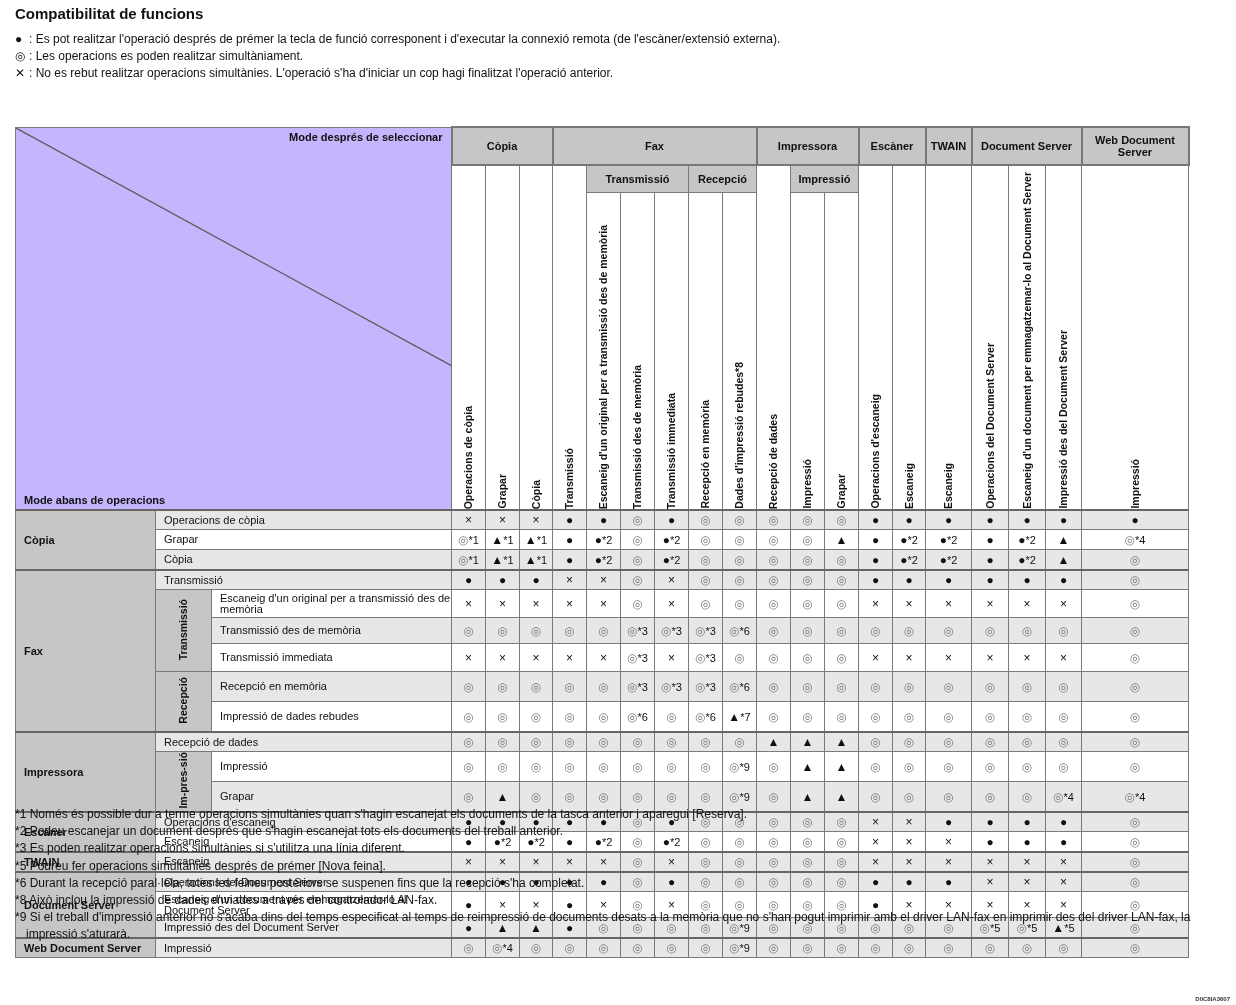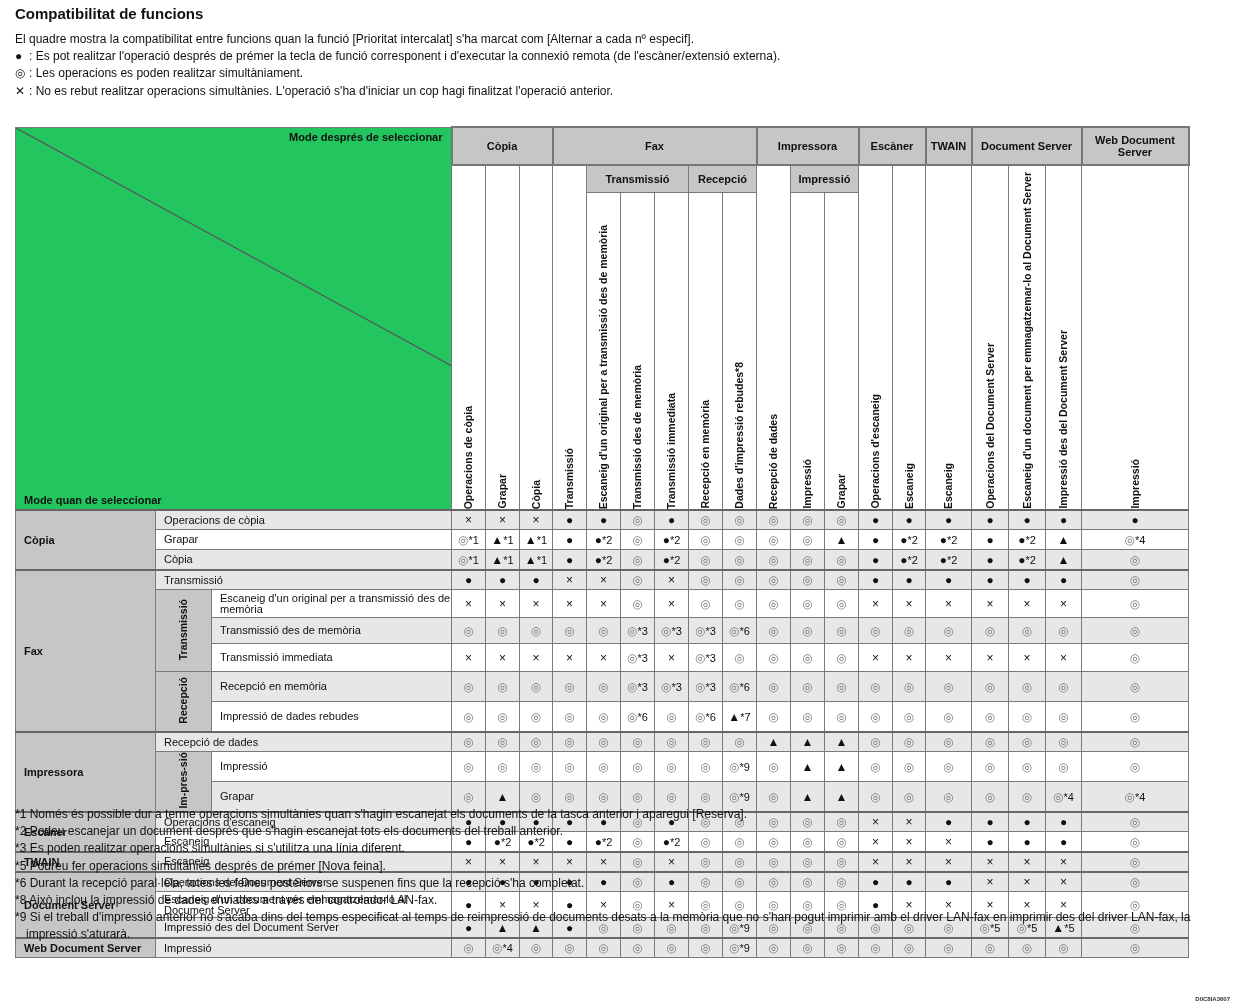--- a/index.html
+++ b/index.html
@@ -3,21 +3,21 @@
 <meta charset="utf-8">
 <style>
   html, body { margin: 0; padding: 0; background: #fff; }
   body { width: 1236px; height: 1005px; position: relative; font-family: "Liberation Sans", sans-serif; color: #111; overflow: hidden; }
   .title { position: absolute; left: 15px; top: 5px; font-size: 15px; font-weight: bold; }
   .intro { position: absolute; left: 15px; top: 31px; font-size: 12px; line-height: 17.2px; }
   .intro div { white-space: nowrap; }
   .sym { display: inline-block; width: 14px; text-align: left; }
   table.grid { position: absolute; left: 15px; top: 126px; border-collapse: collapse; table-layout: fixed; font-size: 11px; }
   table.grid td, table.grid th { border: 1px solid #7a7a7a; padding: 0; }
-  .corner { background: #22c55e; position: relative; text-align: center; }
+  .corner { background: #c4b5fd; position: relative; text-align: center; }
   .corner svg { position: absolute; left: 0; top: 0; }
   .corner .after { position: absolute; right: 8px; top: 3px; font-weight: bold; font-size: 11px; }
   .corner .before { position: absolute; left: 8px; bottom: 3px; font-weight: bold; font-size: 11px; }
   .grp { background: #c4c6c8; font-weight: bold; font-size: 11px; text-align: center; vertical-align: middle; border: 2px solid #777 !important; }
   .sub { background: #c4c6c8; font-weight: bold; font-size: 11px; text-align: center; height: 24px; }
   .vhead { background: #fff; height: 198px; vertical-align: bottom; position: relative; }
   .vhead .vt { writing-mode: vertical-rl; transform: rotate(180deg); font-size: 10.5px; line-height: 11px; white-space: nowrap; display: inline-block; padding-bottom: 6px; text-align: left; }
   .vwrap { display: flex; justify-content: center; align-items: flex-end; height: 100%; }
   .rgrp { background: #c4c6c8; font-weight: bold; font-size: 11px; padding-left: 8px !important; text-align: left; }
   .rsub { background: #c4c6c8; font-weight: bold; font-size: 10.5px; text-align: center; }
@@ -34,21 +34,20 @@
   .notes div { padding-left: 0; }
   .notes .hang { padding-left: 11px; text-indent: -11px; }
   .code { position: absolute; right: 6px; bottom: 3px; font-size: 6px; font-weight: bold; color: #333; }
 </style>
 </head>
 <body>
 
 <div class="title">Compatibilitat de funcions</div>
 
 <div class="intro">
-  <div>El quadre mostra la compatibilitat entre funcions quan la funció [Prioritat intercalat] s'ha marcat com [Alternar a cada nº especif].</div>
   <div><span class="sym">●</span><span>: Es pot realitzar l'operació després de prémer la tecla de funció corresponent i d'executar la connexió remota (de l'escàner/extensió externa).</span></div>
   <div><span class="sym">◎</span><span>: Les operacions es poden realitzar simultàniament.</span></div>
   <div><span class="sym">✕</span><span>: No es rebut realitzar operacions simultànies. L'operació s'ha d'iniciar un cop hagi finalitzat l'operació anterior.</span></div>
 </div>
 
 <table class="grid" id="grid">
   <colgroup>
     <col style="width:140px">
       <col style="width:56px">
       <col style="width:240px">
@@ -72,21 +71,21 @@
       <col style="width:36px">
     <col style="width:107px">
   </colgroup>
   <thead id="thead">
       <tr style="height: 38px;">
         <th class="corner" colspan="3" rowspan="3">
           <svg width="436" height="238">
             <line x1="0" y1="0" x2="436" y2="238" stroke="#555" stroke-width="1.2"></line>
           </svg>
           <span class="after">Mode després de seleccionar</span>
-          <span class="before">Mode quan de seleccionar</span>
+          <span class="before">Mode abans de operacions</span>
         </th>
         <th class="grp" colspan="3">Còpia</th>
         <th class="grp" colspan="6">Fax</th>
         <th class="grp" colspan="3">Impressora</th>
         <th class="grp" colspan="2">Escàner</th>
         <th class="grp" colspan="1" rowspan="1">TWAIN</th>
         <th class="grp" colspan="3">Document Server</th>
         <th class="grp" colspan="1" rowspan="1">Web Document Server</th>
       </tr>
       <tr>

